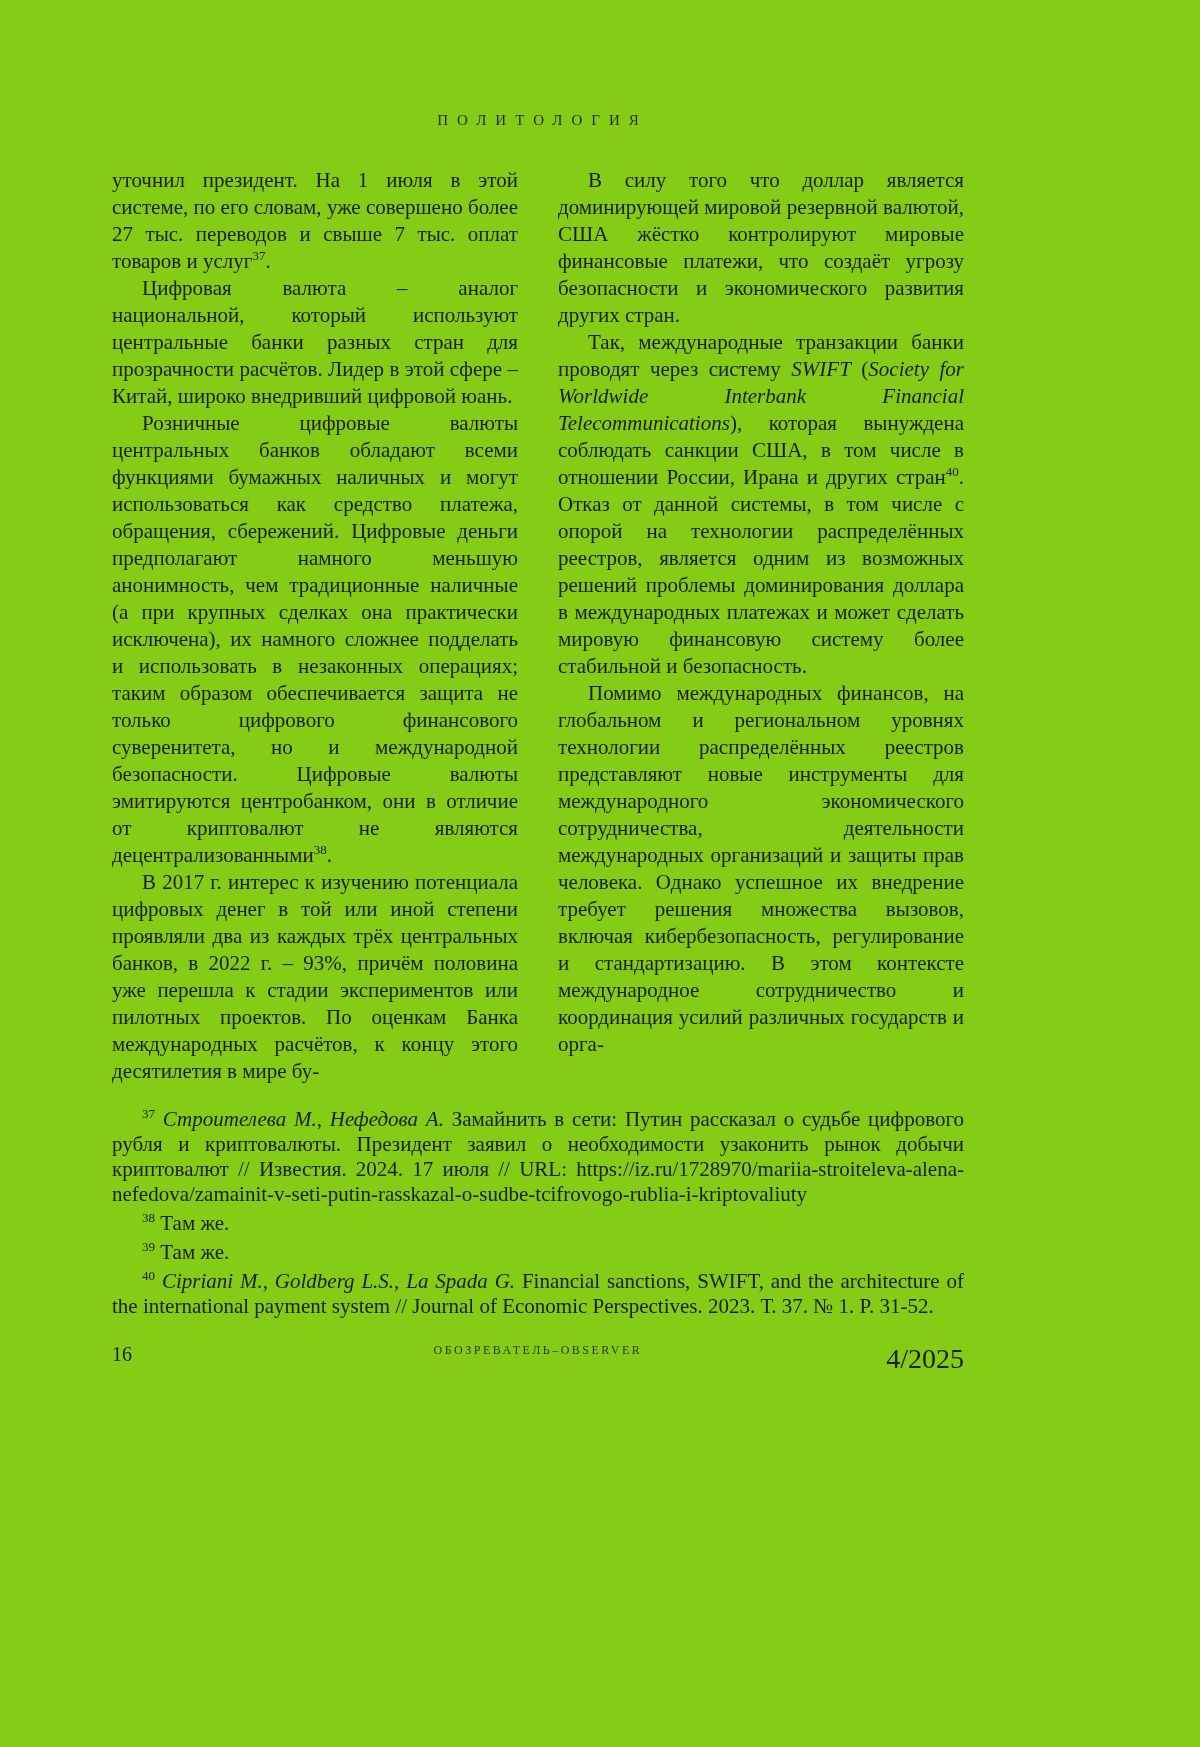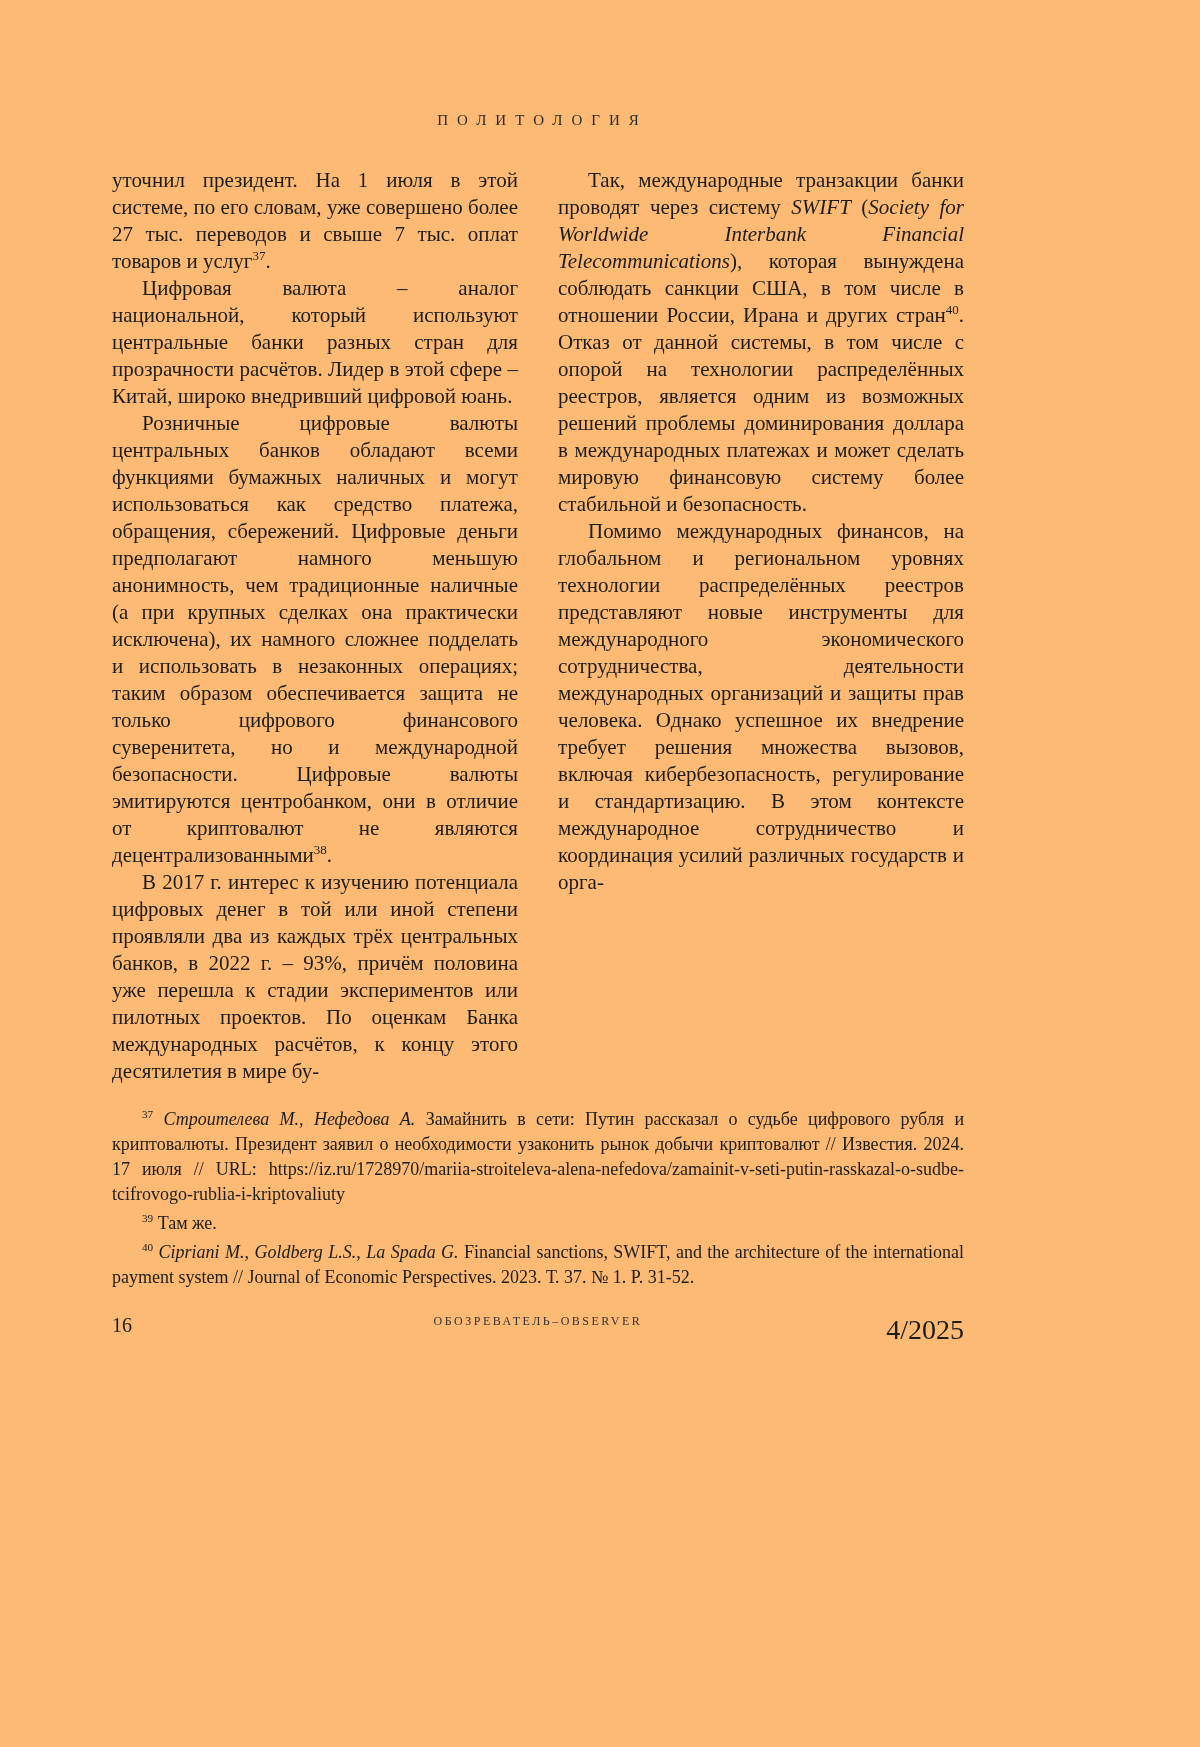--- a/index.html
+++ b/index.html
@@ -2,21 +2,21 @@
 <html lang="ru"><head>
 <meta charset="utf-8">
 <style>
   * { box-sizing: border-box; }
   html, body { margin: 0; padding: 0; }
   body { background: #ffffff; }
 
   .page {
     width: 1200px;
     height: 1747px;
-    background: #fdba74;
+    background: #84cc16;
     color: #1d1d1d;
     font-family: "Liberation Serif", "DejaVu Serif", serif;
     overflow: hidden;
     position: relative;
   }
 
   .content {
     width: 852px;
     margin-left: 112px;
     padding-top: 112px;
@@ -50,21 +50,21 @@
   sup {
     font-size: 0.62em;
     line-height: 0;
     vertical-align: super;
   }
 
   i { font-style: italic; }
 
   .footnotes {
     margin-top: 22px;
-    font-size: 18px;
+    font-size: 21px;
     line-height: 25px;
     text-align: justify;
     overflow-wrap: break-word;
   }
   .footnote { margin: 0 0 4px 0; text-indent: 30px; }
 
   .footer {
     display: flex;
     align-items: flex-start;
     margin-top: 24px;
@@ -82,27 +82,29 @@
     <div class="running-head">ПОЛИТОЛОГИЯ</div>
 
     <div class="columns">
       <div class="col">
           <p class="body-par no-indent"><span>уточнил президент. На 1 июля в этой системе, по его словам, уже совершено более 27 тыс. переводов и свыше 7 тыс. оплат товаров и услуг</span><sup>37</sup><span>.</span></p>
           <p class="body-par"><span>Цифровая валюта – аналог национальной, который используют центральные банки разных стран для прозрачности расчётов. Лидер в этой сфере – Китай, широко внедривший цифровой юань.</span></p>
           <p class="body-par"><span>Розничные цифровые валюты центральных банков обладают всеми функциями бумажных наличных и могут использоваться как средство платежа, обращения, сбережений. Цифровые деньги предполагают намного меньшую анонимность, чем традиционные наличные (а при крупных сделках она практически исключена), их намного сложнее подделать и использовать в незаконных операциях; таким образом обеспечивается защита не только цифрового финансового суверенитета, но и международной безопасности. Цифровые валюты эмитируются центробанком, они в отличие от криптовалют не являются децентрализованными</span><sup>38</sup><span>.</span></p>
           <p class="body-par"><span>В 2017 г. интерес к изучению потенциала цифровых денег в той или иной степени проявляли два из каждых трёх центральных банков, в 2022 г. – 93%, причём половина уже перешла к стадии экспериментов или пилотных проектов. По оценкам Банка международных расчётов, к концу этого десятилетия в мире бу-</span></p>
         </div>
       <div class="col">
+          <p class="body-par"><span>В силу того что доллар является доминирующей мировой резервной валютой, США жёстко контролируют мировые финансовые платежи, что создаёт угрозу безопасности и экономического развития других стран.</span></p>
           <p class="body-par"><span>Так, международные транзакции банки проводят через систему </span><i>SWIFT</i><span> (</span><i>Society for Worldwide Interbank Financial Telecommunications</i><span>), которая вынуждена соблюдать санкции США, в том числе в отношении России, Ирана и других стран</span><sup>40</sup><span>. Отказ от данной системы, в том числе с опорой на технологии распределённых реестров, является одним из возможных решений проблемы доминирования доллара в международных платежах и может сделать мировую финансовую систему более стабильной и безопасность.</span></p>
           <p class="body-par"><span>Помимо международных финансов, на глобальном и региональном уровнях технологии распределённых реестров представляют новые инструменты для международного экономического сотрудничества, деятельности международных организаций и защиты прав человека. Однако успешное их внедрение требует решения множества вызовов, включая кибербезопасность, регулирование и стандартизацию. В этом контексте международное сотрудничество и координация усилий различных государств и орга-</span></p>
         </div>
     </div>
 
     <div class="footnotes">
         <p class="footnote"><sup>37</sup> <i>Строителева М., Нефедова А.</i><span> Замайнить в сети: Путин рассказал о судьбе цифрового рубля и криптовалюты. Президент заявил о необходимости узаконить рынок добычи криптовалют // Известия. 2024. 17 июля // URL: https://iz.ru/1728970/mariia-stroiteleva-alena-nefedova/zamainit-v-seti-putin-rasskazal-o-sudbe-tcifrovogo-rublia-i-kriptovaliuty</span></p>
+        <p class="footnote"><sup>38</sup> <span>Там же.</span></p>
         <p class="footnote"><sup>39</sup> <span>Там же.</span></p>
         <p class="footnote"><sup>40</sup> <i>Cipriani M., Goldberg L.S., La Spada G.</i><span> Financial sanctions, SWIFT, and the architecture of the international payment system // Journal of Economic Perspectives. 2023. Т. 37. № 1. P. 31-52.</span></p>
       </div>
 
     <div class="footer">
       <span class="fleft">16</span>
       <span class="fcenter">ОБОЗРЕВАТЕЛЬ–OBSERVER</span>
       <span class="fright">4/2025</span>
     </div>
 

